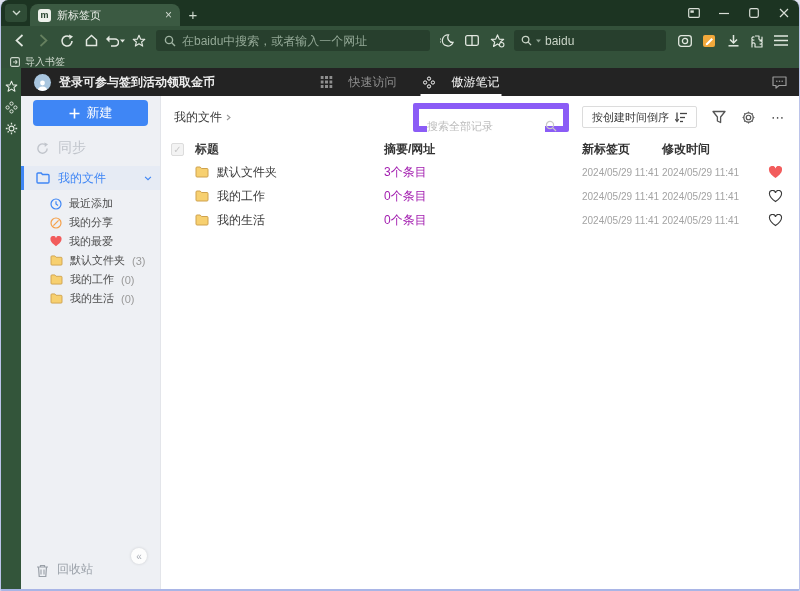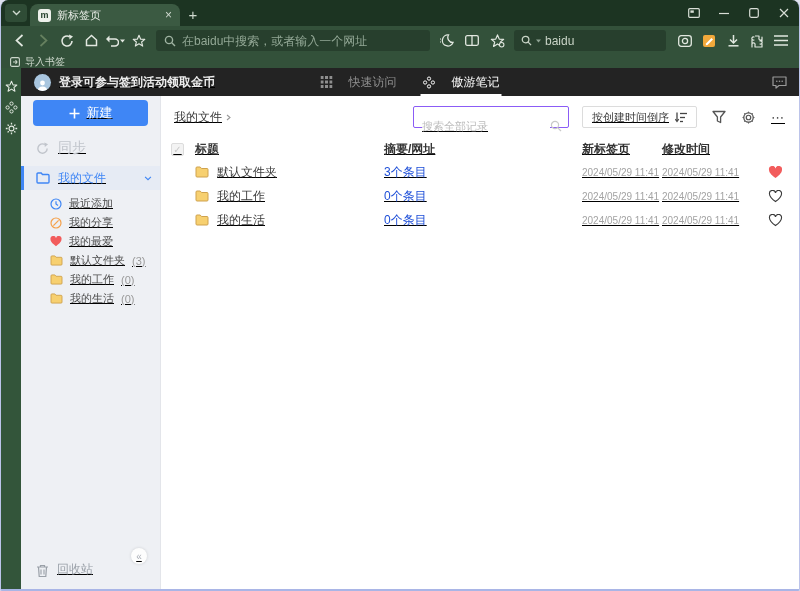--- a/index.html
+++ b/index.html
@@ -35,21 +35,21 @@
   .addr-icons { display:flex; align-items:center; gap:3px; }
   .searchbox { width:152px; height:21px; background:#273f2d; border-radius:3px; margin:0 6px 0 4px;
     display:flex; align-items:center; padding:0 7px; gap:4px; color:#c9d4c7; font-size:12px; flex:none; }
   .right-icons { display:flex; align-items:center; gap:2px; }
 
   
   .bookmarkbar { height:13px; background:#33513a; display:flex; align-items:center; padding:0 9px; gap:5px;
     color:#ccd7cb; font-size:10px; flex:none; }
 
   
-  .app { flex:1; display:flex; min-height:0;text-decoration:underline; }
+  .app { flex:1; display:flex; min-height:0; }
   .strip { width:20px; background:#33553a; display:flex; flex-direction:column; align-items:center;
     padding-top:11px; gap:7px; flex:none; color:#e3e9e1; }
   .strip .s-icon { width:14px; height:14px; display:flex; align-items:center; justify-content:center; }
   .appmain { flex:1; display:flex; flex-direction:column; min-width:0; }
 
   .appheader { height:28px; background:#232323; display:flex; align-items:center; padding:0 12px 0 13px; position:relative; flex:none; }
   .avatar { width:17px; height:17px; border-radius:50%; background:#a9c6df; display:flex; align-items:flex-end; justify-content:center; overflow:hidden; flex:none; }
   .login-text { margin-left:8px; color:#ececec; font-size:12px; font-weight:bold; }
   .apptabs { position:absolute; left:50%; transform:translateX(-50%); top:0; height:28px; display:flex; gap:26px; }
   .apptab { display:flex; align-items:center; gap:16px; font-size:12px; color:#8f8f8f; position:relative; }
@@ -71,36 +71,36 @@
   .sub-item .count { color:#9a9a9a; }
   .sidebar-bottom { margin-top:auto; display:flex; align-items:flex-end; gap:8px; padding:0 13px 11px 15px; color:#9aa0a8; font-size:12px; position:relative; }
   .collapse-btn { margin-left:auto; width:16px; height:16px; border-radius:50%; background:#fdfdfd;
     box-shadow:0 0 3px rgba(0,0,0,.15); color:#a9aeb6; font-size:10px; display:flex; align-items:center; justify-content:center; margin-bottom:14px; }
 
   
   .main { flex:1; background:#ffffff; display:flex; flex-direction:column; min-width:0; }
   .main-header { height:34px; display:flex; align-items:center; padding:8px 14px 0 13px; flex:none; }
   .breadcrumb { display:flex; align-items:center; gap:4px; color:#3a3a3a; font-size:12px; }
   .hdr-right { margin-left:auto; display:flex; align-items:center; }
-  .search-wrap { width:156px; height:22px; border:1px solid #8b5cf6; border-radius:2px; display:flex; align-items:center; padding:17px 6px 0 8px; }
+  .search-wrap { width:156px; height:22px; border:6px solid #8b5cf6; border-radius:2px; display:flex; align-items:center; padding:17px 6px 0 8px; }
   .search-wrap input { flex:1; border:none; outline:none; font-size:11px; color:#555; font-family:inherit; min-width:0; }
   .search-wrap input::placeholder { color:#bcbcbc; }
   .sort-btn { margin-left:13px; height:22px; border:1px solid #dcdcdc; border-radius:2px; display:flex;
     align-items:center; gap:6px; padding:0 9px; font-size:11px; color:#3a3a3a; }
   .tool-icon { margin-left:15px; color:#555; display:flex; align-items:center; }
   .ellipsis { font-size:13px; color:#555; letter-spacing:1px; }
 
   .table { margin-top:8px; font-size:12px; }
   .trow { display:flex; align-items:center; height:24px; padding:0 16px 0 10px; }
   .thead { height:22px; color:#333; font-weight:bold; }
   .col-cb { width:24px; flex:none; }
   .cb { width:13px; height:13px; background:#f3f3f3; border:1px solid #dcdcdc; border-radius:2px;
     color:#c9c9c9; font-size:10px; line-height:11px; text-align:center; }
   .col-title { width:189px; flex:none; display:flex; align-items:center; gap:8px; color:#3a3a3a; }
-  .col-summary { flex:1; min-width:0; color:#1d4ed8; }
+  .col-summary { flex:1; min-width:0; color:#a21caf; }
   .thead .col-summary { color:#333; }
   .col-created { width:80px; flex:none; font-size:10px; color:#a3a3a3; }
   .col-modified { width:101px; flex:none; font-size:10px; color:#a3a3a3; }
   .thead .col-created, .thead .col-modified { font-size:12px; color:#333; }
   .col-fav { width:20px; flex:none; display:flex; justify-content:flex-end; }
 
   svg { display:block; }
 </style>
 </head>
 <body>

